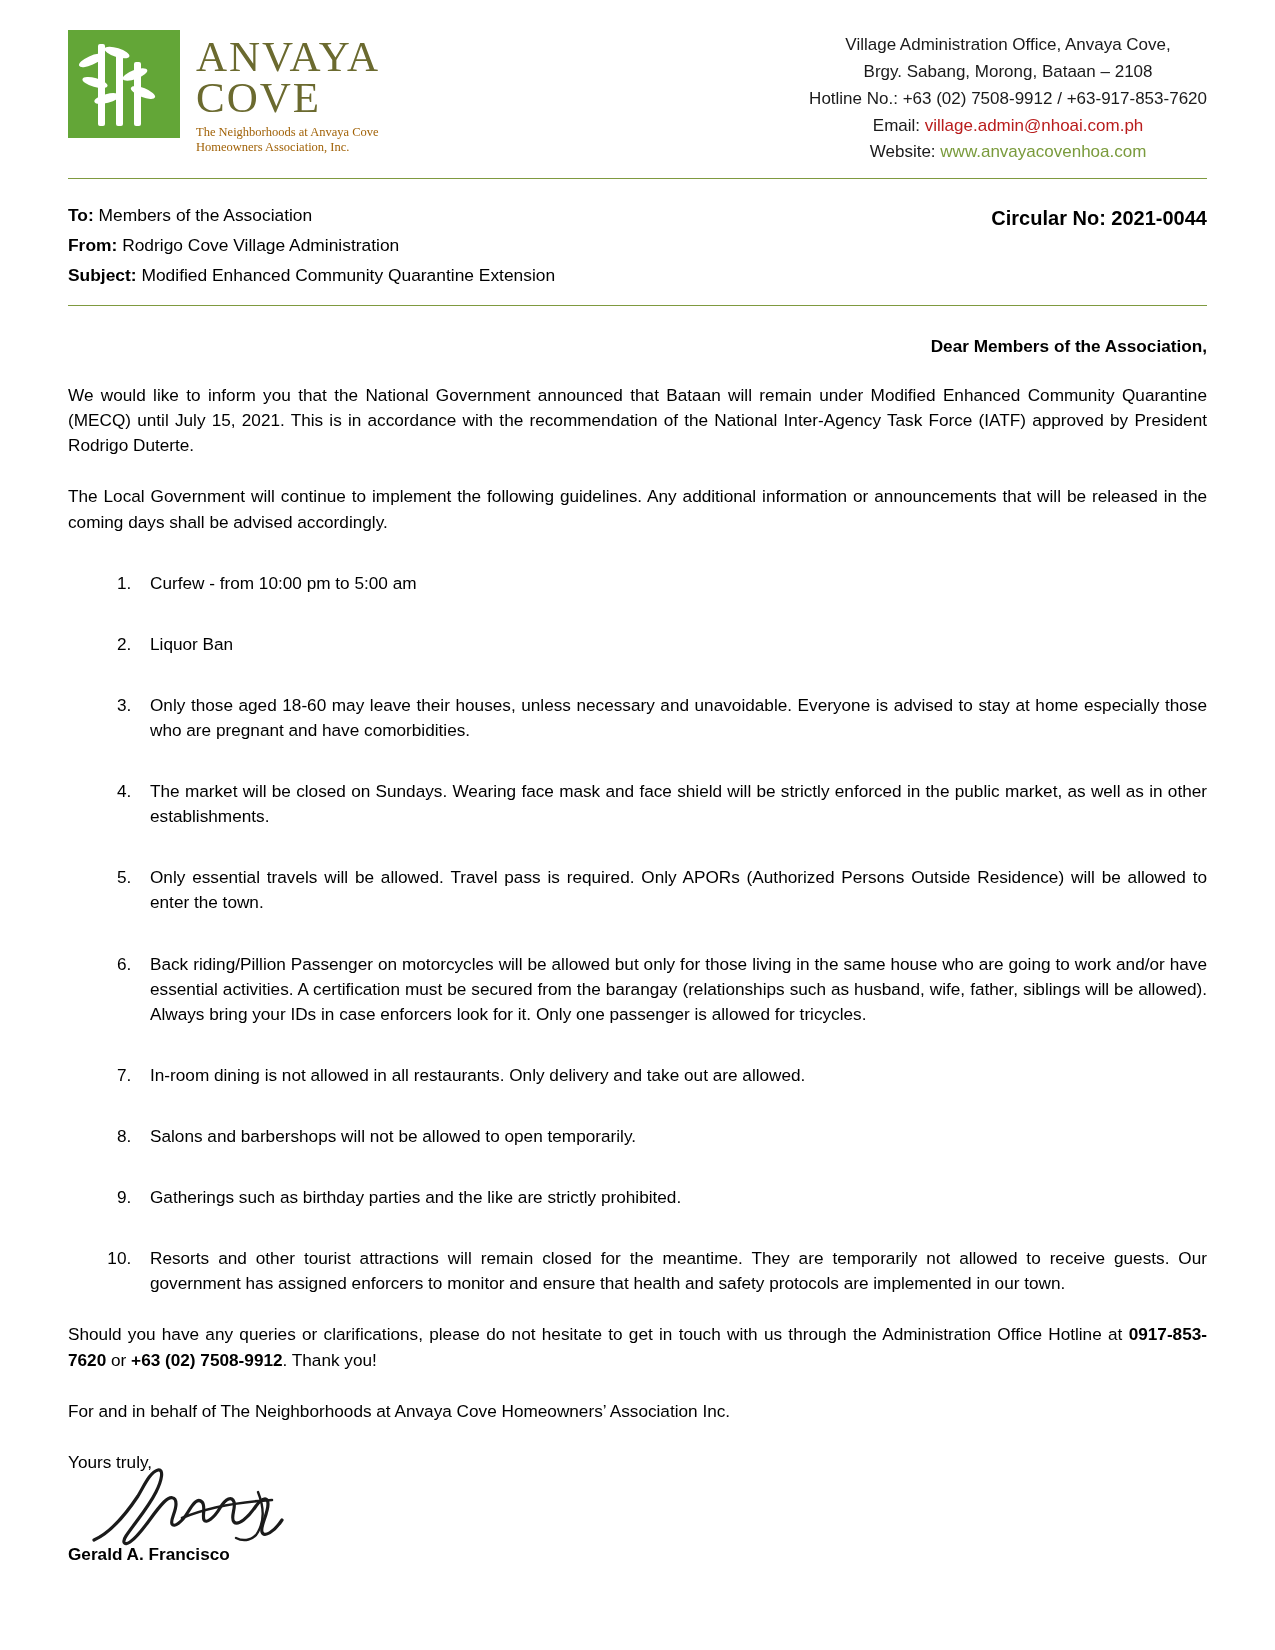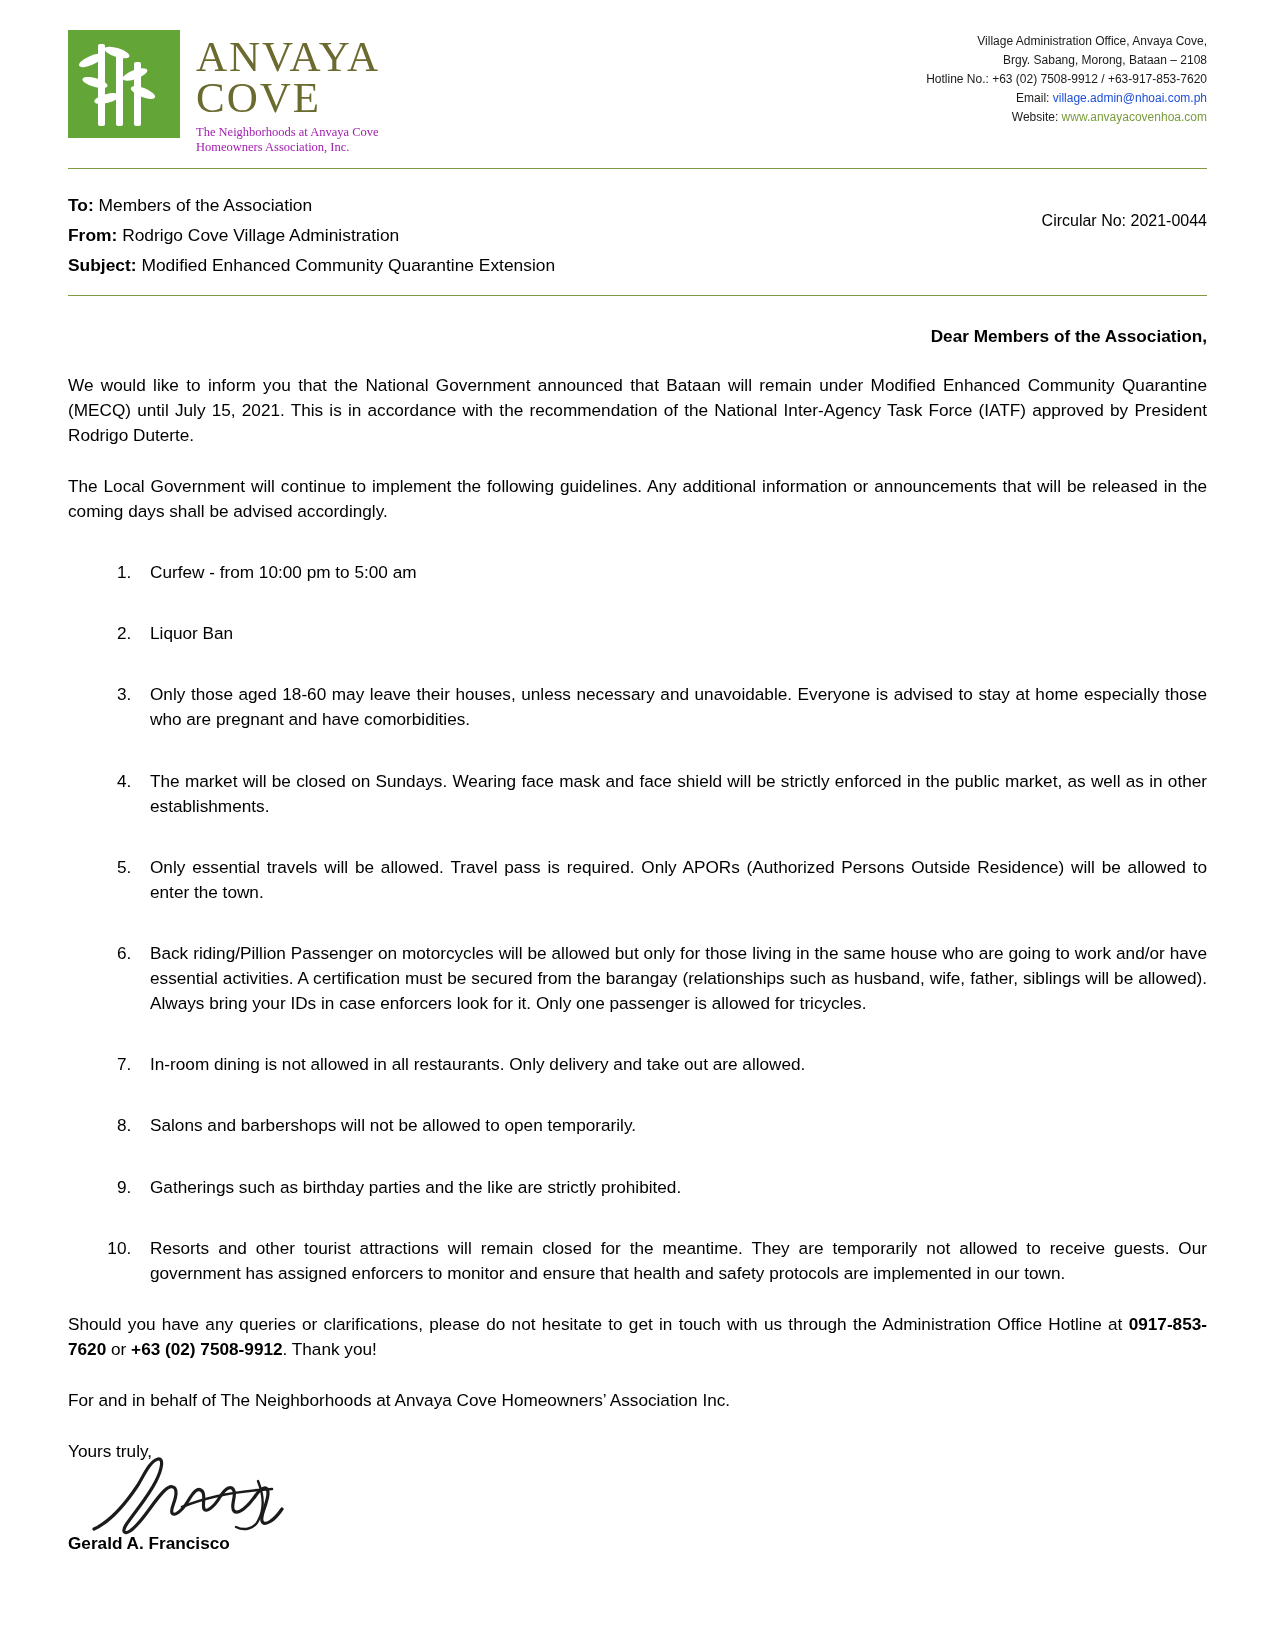--- a/index.html
+++ b/index.html
@@ -76,52 +76,53 @@
     letter-spacing: 2px;
     color: #6b6a2f;
     font-weight: 400;
   }
   .logo-title .line2 { display: block; }
   .logo-sub {
     margin-top: 6px;
     font-family: "Liberation Serif", serif;
     font-size: 12.5px;
     line-height: 1.25;
-    color: #a21caf;
+    color: #a16207;
   }
   .header-right {
-    text-align: right;
-    font-size: 12px;
+    text-align: center;
+    font-size: 17px;
     line-height: 1.58;
     color: #1a1a1a;
     padding-top: 10px;
     white-space: nowrap;
   }
   .header-right .link { color: #7a9b3c; }
-  .header-right .email-link { color: #1d4ed8; }
+  .header-right .email-link { color: #b91c1c; }
 
   .hr-green {
     border: 0;
     border-top: 1.6px solid #7f9a3f;
     margin: 4px 0 0 0;
   }
 
   
   .meta {
     margin-top: 22px;
     position: relative;
     font-size: 17.4px;
     line-height: 1.72;
   }
   .meta b { font-weight: bold; }
   .circular-no {
     position: absolute;
     right: 0;
-    top: 16px;
-    font-size: 16px;
+    top: 0;
+    font-size: 20px;
+    font-weight: bold;
   }
   .hr-green2 {
     border: 0;
     border-top: 1.6px solid #7f9a3f;
     margin: 14px 0 0 0;
   }
 
   
   .salutation {
     margin-top: 30px;

